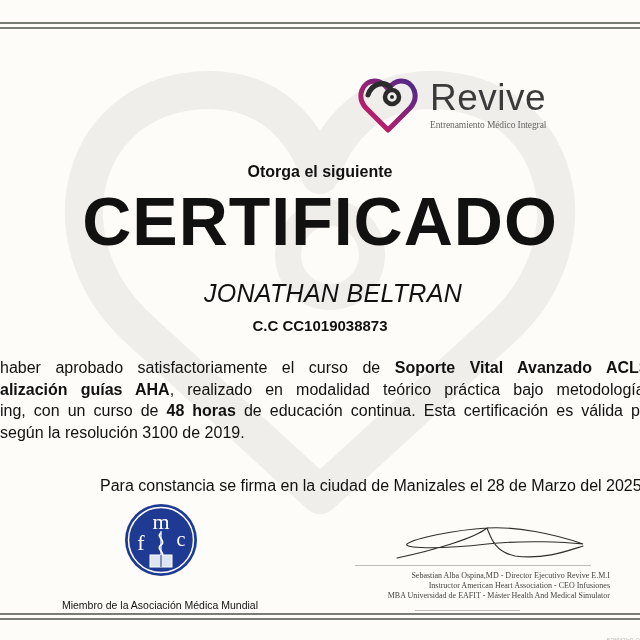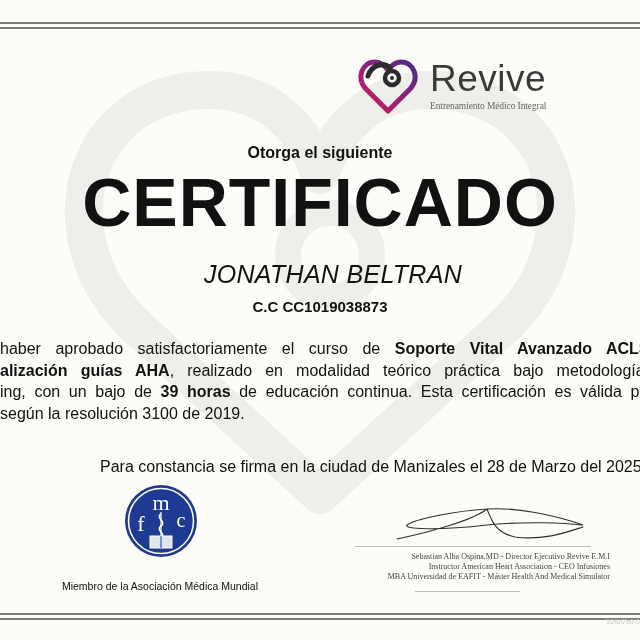--- a/index.html
+++ b/index.html
@@ -5,21 +5,21 @@
   html, body { margin: 0; padding: 0; }
   body {
     width: 640px; height: 640px; overflow: hidden; position: relative;
     background: #fdfcf8;
     font-family: "Liberation Sans", sans-serif;
     color: #111;
   }
   .abs { position: absolute; }
   .watermark { position: absolute; left: 0; top: 0; width: 640px; height: 640px; z-index: 0; }
   .rule { position: absolute; left: 0; width: 640px; height: 2px; background: #7a7c76; z-index: 1; }
-  .content { position: absolute; inset: 0; z-index: 2; }
+  .content { position: absolute; inset: 0; z-index: 2; margin-top: 19px; }
 
   
   .logo { left: 358px; top: 56px; width: 210px; height: 60px; }
   .logo-word { position: absolute; left: 72px; top: 2px; font-size: 37px; font-weight: normal; color: #3a3a3a; letter-spacing: 0.5px; font-family: "Liberation Sans", sans-serif; }
   .logo-tag { position: absolute; left: 72px; top: 45px; font-size: 9.5px; color: #666; font-family: "Liberation Serif", serif; white-space: nowrap; letter-spacing: -0.1px; }
 
   .otorga { left: 0; width: 640px; top: 144px; text-align: center; font-size: 16px; font-weight: bold; }
   .cert-title { left: 0; width: 640px; top: 162px; text-align: center; font-size: 68px; font-weight: bold; letter-spacing: 1px; line-height: 80px; }
   .name { left: 0; width: 640px; top: 260px; text-align: center; font-size: 25px; font-style: italic; letter-spacing: 0.3px; padding-left: 13px; }
   .cc { left: 0; width: 640px; top: 298px; text-align: center; font-size: 15px; font-weight: bold; }
@@ -80,21 +80,21 @@
   <div class="abs cc">C.C CC1019038873</div>
 
   <div class="abs body-text">
     <span class="body-line justify" style="padding-left:20px;">
       <span>haber aprobado satisfactoriamente el curso de </span><b>Soporte Vital Avanzado ACLS, Ú</b>
     </span>
     <span class="body-line justify" style="padding-left:20px;">
       <b>alización guías AHA</b><span>, realizado en modalidad teórico práctica bajo metodología Ma</span>
     </span>
     <span class="body-line justify" style="padding-left:20px;">
-      <span>ing, con un bajo de </span><b>39 horas</b><span> de educación continua. Esta certificación es válida por do</span>
+      <span>ing, con un curso de </span><b>48 horas</b><span> de educación continua. Esta certificación es válida por do</span>
     </span>
     <span class="body-line" style="padding-left:20px;">según la resolución 3100 de 2019.</span>
   </div>
 
   <div class="abs firma">Para constancia se firma en la ciudad de Manizales el 28 de Marzo del 2025</div>
 
   <svg class="abs fmc-logo" viewBox="0 0 74 74">
     <circle cx="37" cy="37" r="36" fill="#1f3a93"></circle>
     <circle cx="37" cy="37" r="32.5" fill="none" stroke="#ffffff" stroke-width="1.5"></circle>
     <text x="37" y="26" text-anchor="middle" font-family="Liberation Serif, serif" font-size="22" fill="#fff">m</text>

